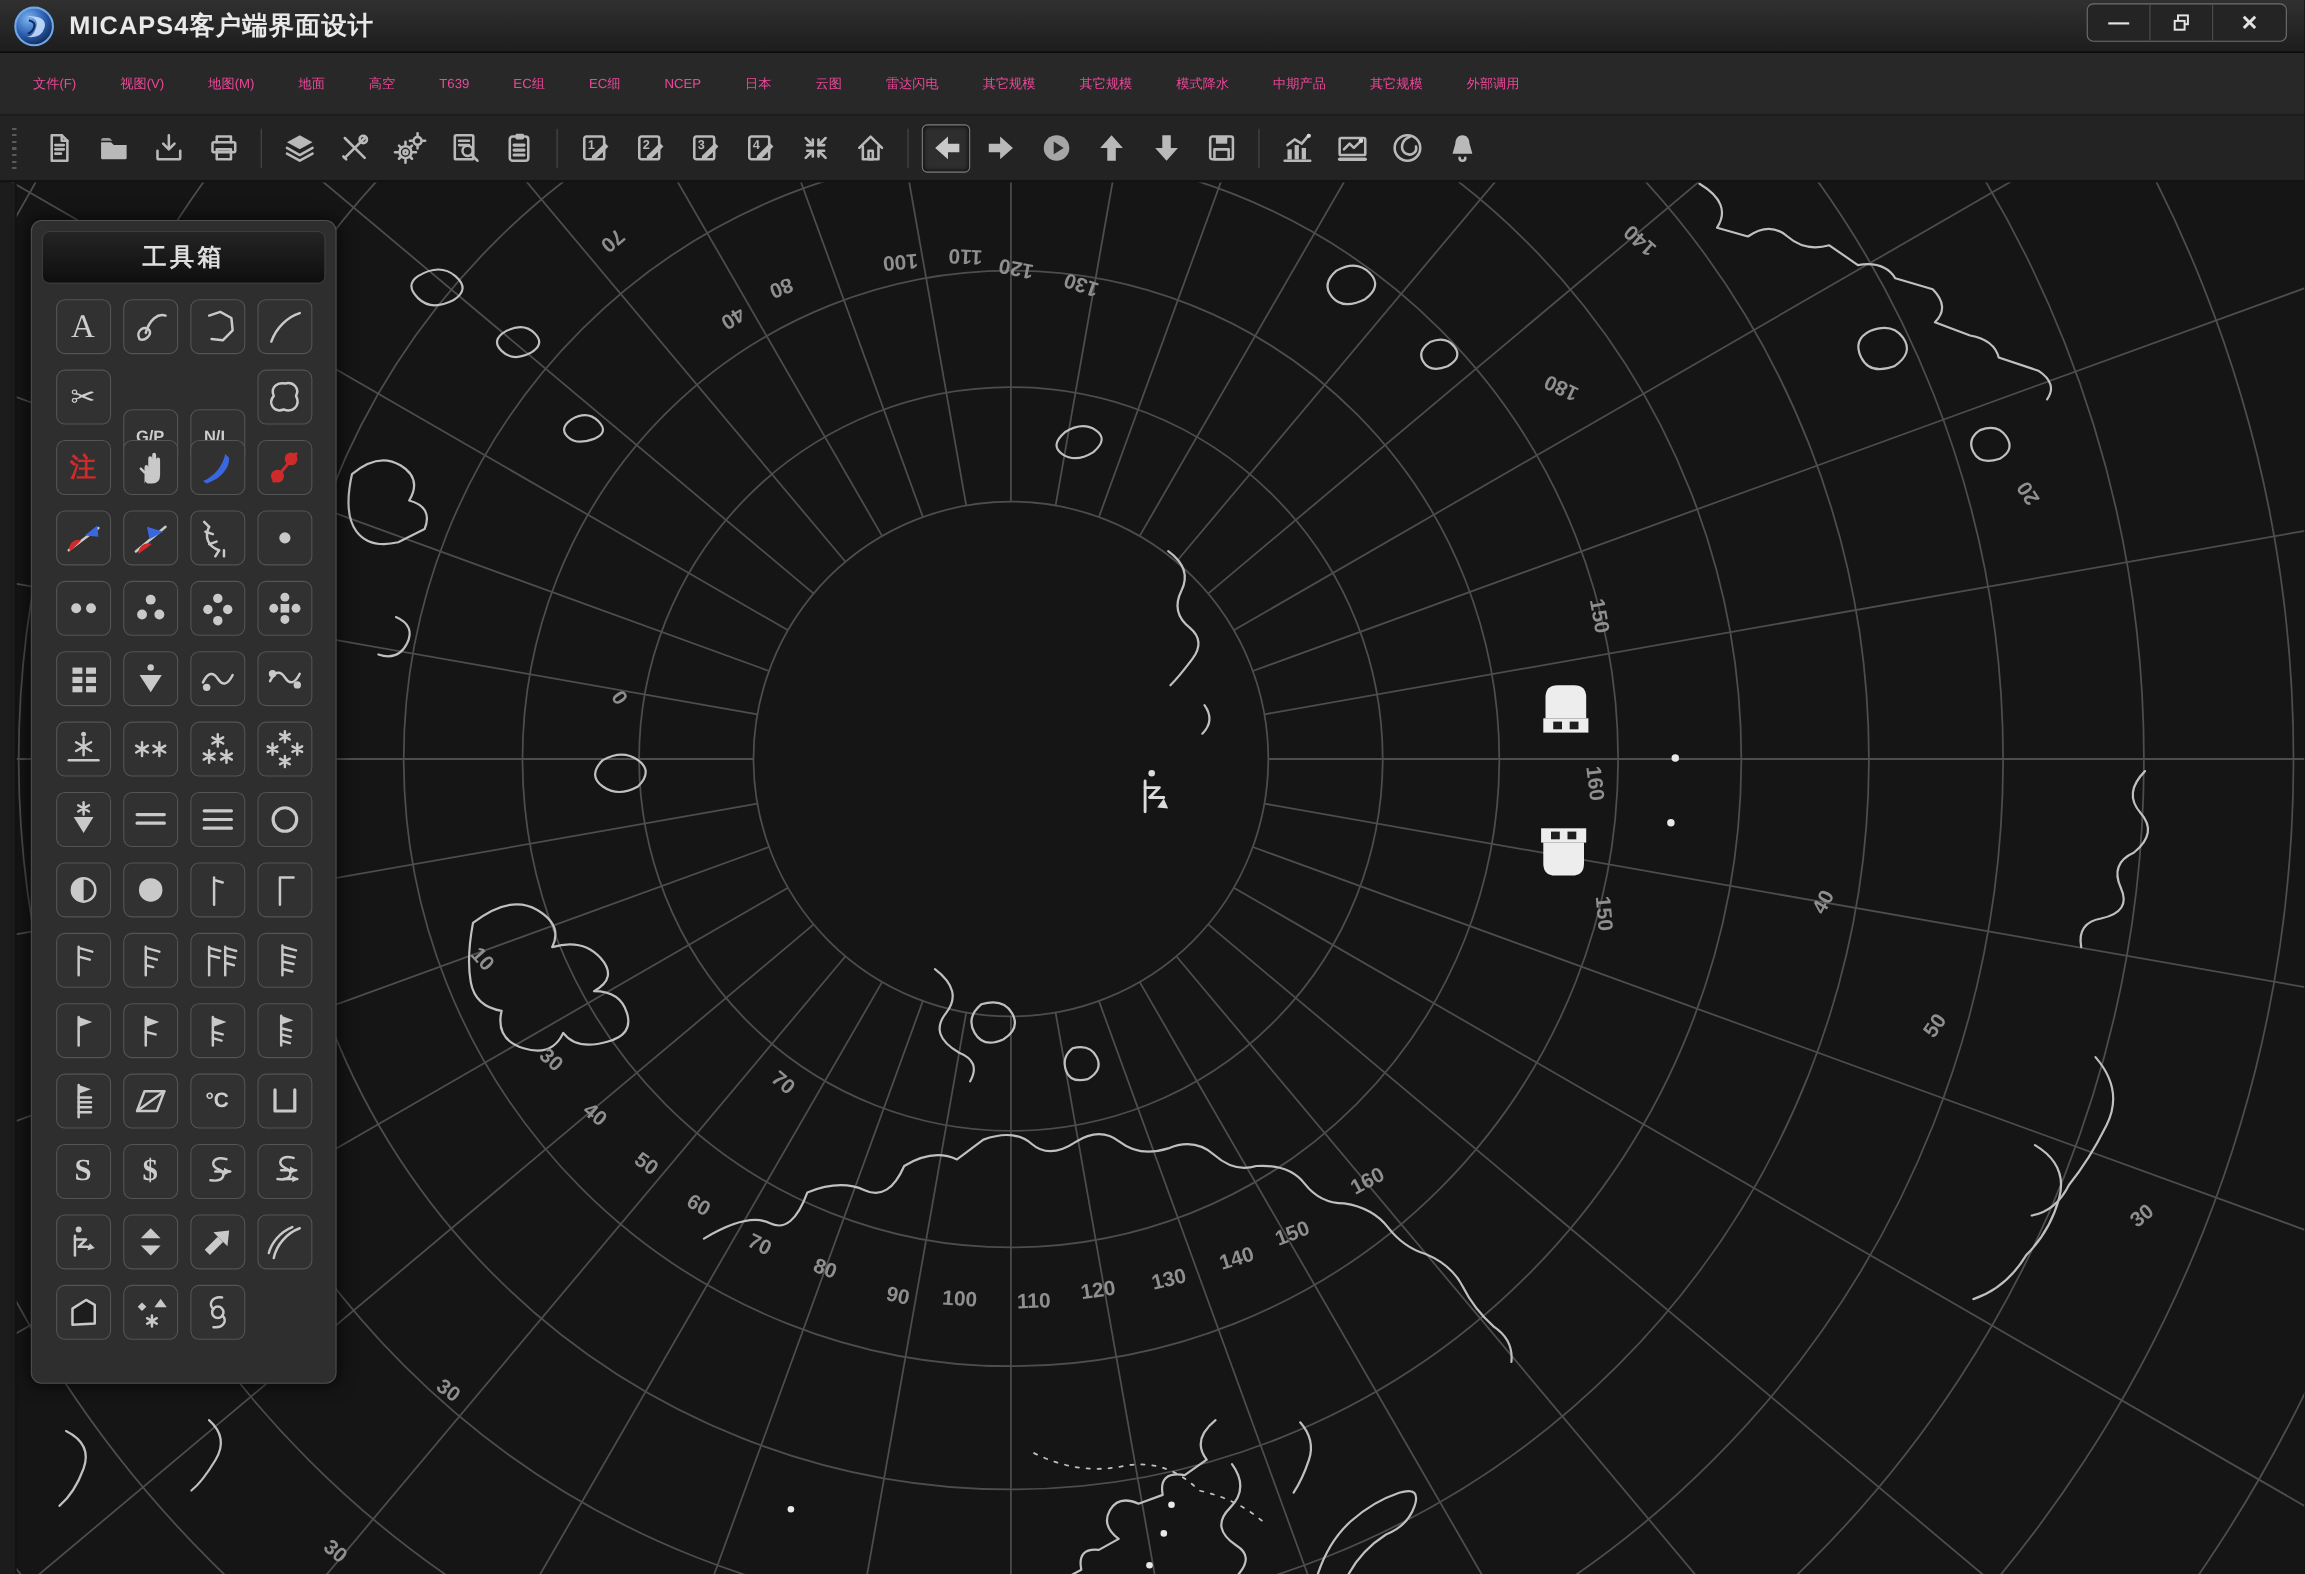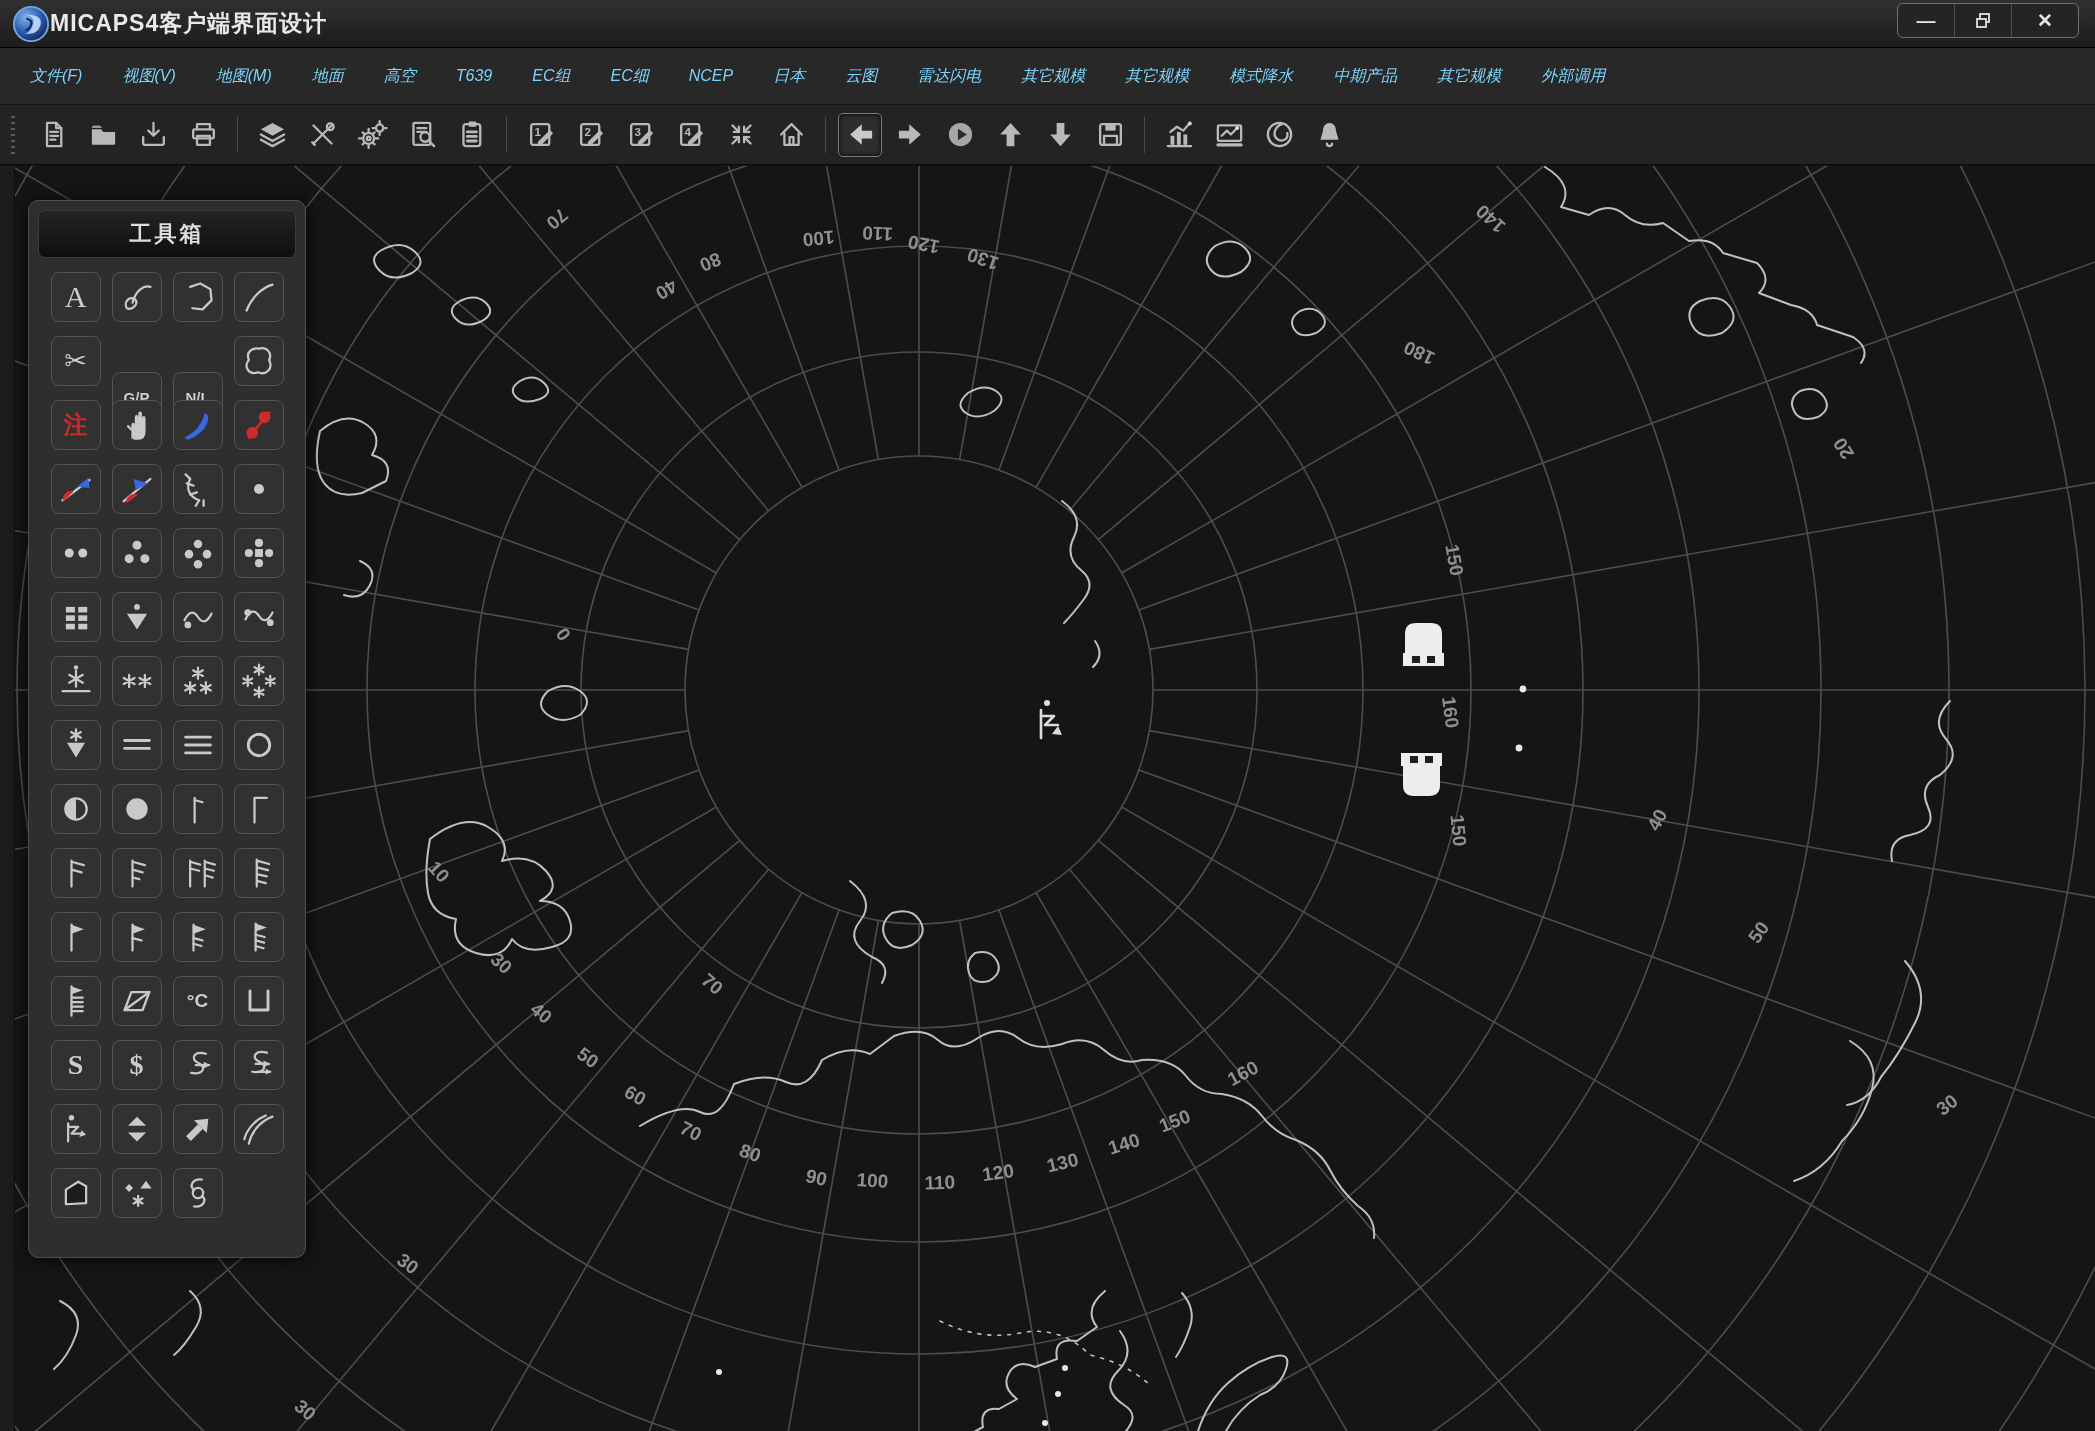--- a/index.html
+++ b/index.html
@@ -1,33 +1,33 @@
 <!DOCTYPE html>
 <html><head>
 <meta charset="utf-8">
 <style>
   html,body{margin:0;padding:0;}
   body{width:2095px;height:1431px;overflow:hidden;background:#151515;
        font-family:"Liberation Sans",sans-serif;position:relative;}
   
   .titlebar{position:absolute;top:0;left:0;right:0;height:48px;
     background:linear-gradient(#303030,#1d1d1d);border-bottom:1px solid #000;
-    display:flex;align-items:center;padding-left:12px;box-sizing:border-box;}
+    display:flex;align-items:center;gap:13px;padding-left:12px;box-sizing:border-box;}
   .title{color:#e9e9e9;font-size:23px;font-weight:bold;letter-spacing:1px;}
   .logo{width:38px;height:38px;flex:0 0 auto;}
   .winbtns{position:absolute;top:3px;right:16px;display:flex;border:1px solid #6f6f6f;
     border-radius:6px;overflow:hidden;background:#242424;}
   .winbtn{width:56px;height:33px;display:flex;align-items:center;justify-content:center;
     color:#e3e3e3;font-size:19px;font-weight:bold;border-left:1px solid #4e4e4e;cursor:default;}
   .winbtn:first-child{border-left:none;}
   .winbtn.close{width:66px;}
   
   .menubar{position:absolute;top:48px;left:0;right:0;height:57px;background:#282828;
     border-bottom:1px solid #161616;display:flex;align-items:center;padding-left:10px;box-sizing:border-box;}
-  .menu-item{color:#7dd3fc;font-size:16px;padding:0 20px;white-space:nowrap;font-style:italic;}
+  .menu-item{color:#ec4899;font-size:12px;padding:0 20px;white-space:nowrap;}
   
   .toolbar{position:absolute;top:105px;left:0;right:0;height:60px;background:#232323;
     border-bottom:1px solid #0b0b0b;display:flex;align-items:center;box-sizing:border-box;}
   .grip{width:10px;height:38px;margin:0 10px 0 8px;
     background:repeating-linear-gradient(#5a5a5a 0 2px,transparent 2px 6px);
     background-size:4px 100%;background-repeat:no-repeat;background-position:center;}
   .tbtn{width:42px;height:42px;margin:0 3px;display:flex;align-items:center;justify-content:center;
     border:1px solid transparent;border-radius:5px;}
   .tbtn svg{width:31px;height:31px;}
   .tbtn.active{border-color:#7a7a7a;background:#2e2e2e;box-shadow:inset 0 0 5px #000;}

